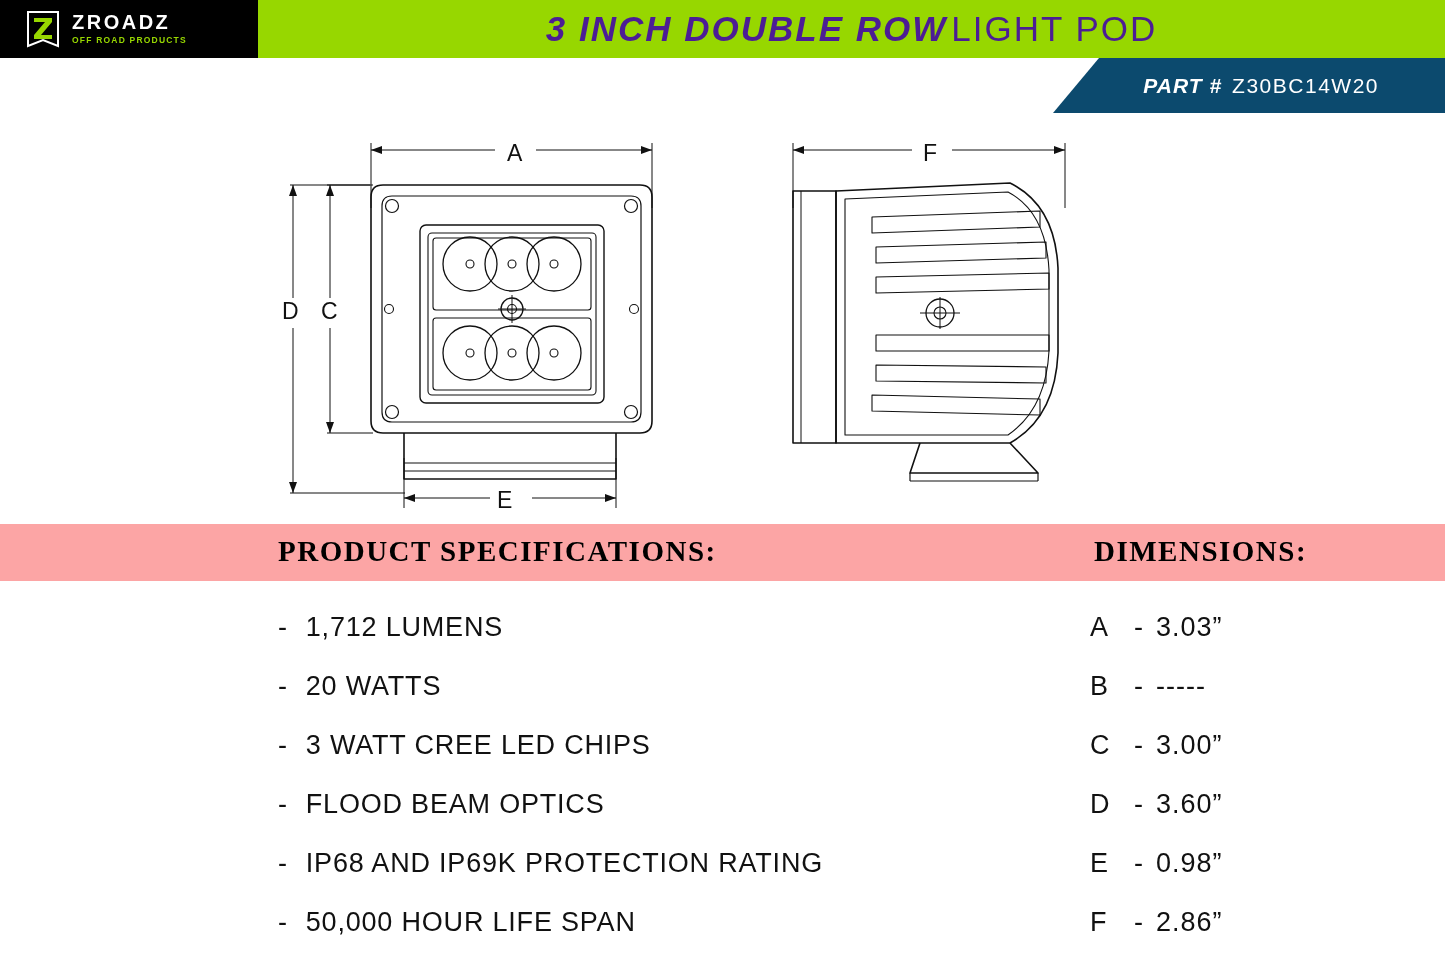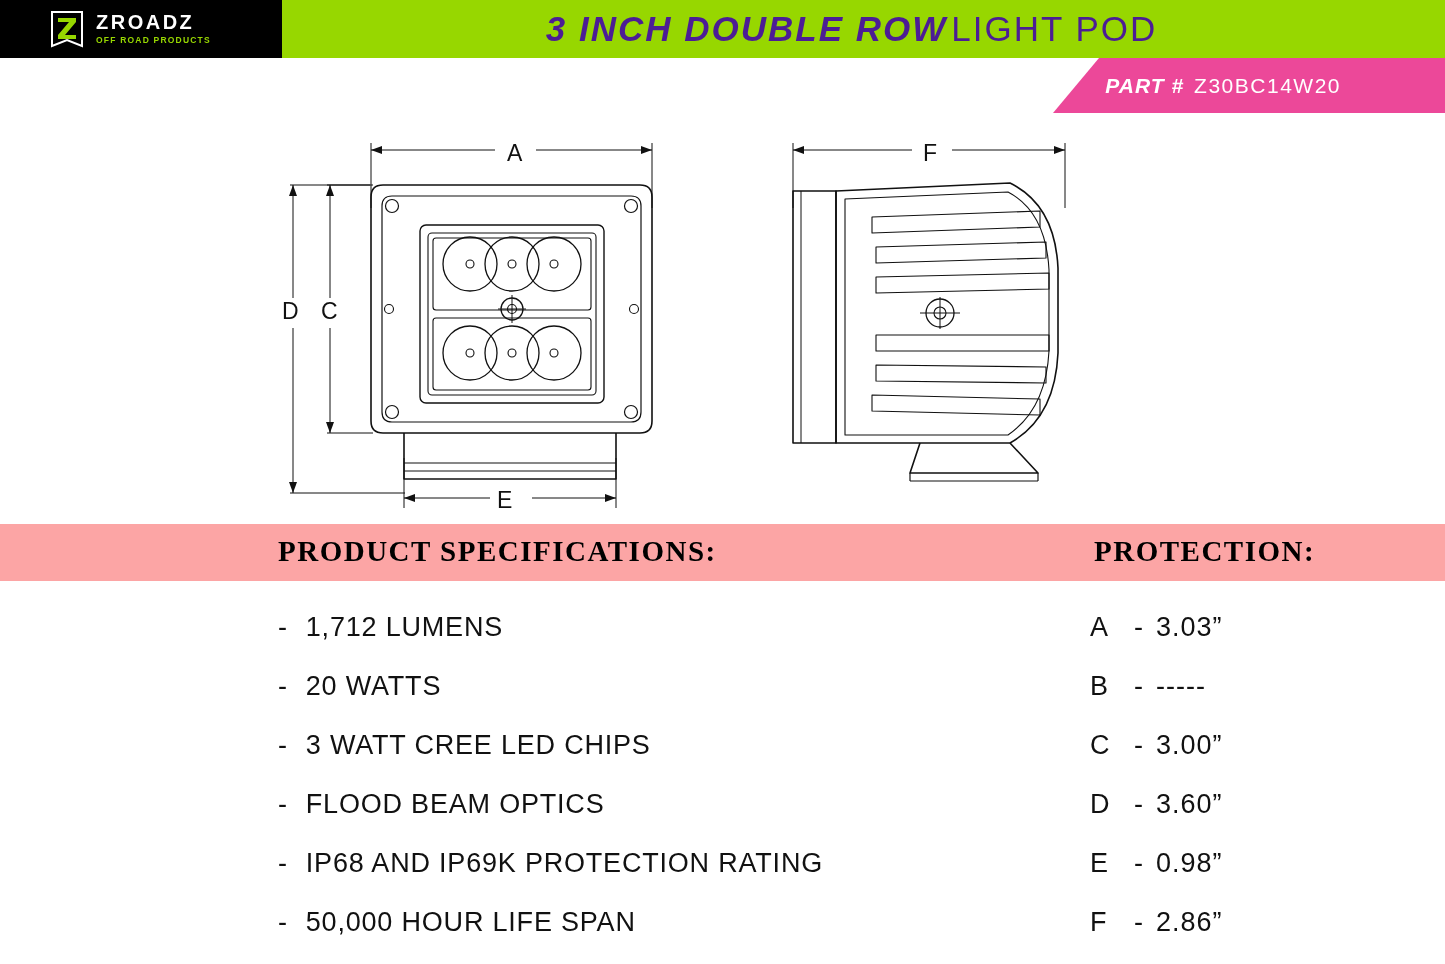--- a/index.html
+++ b/index.html
@@ -13,21 +13,21 @@
   }
 
   
   .header{
     position:absolute;left:0;top:0;width:1445px;height:58px;
     background:#97d700;
   }
   .logo-box{
     position:absolute;left:0;top:0;width:258px;height:58px;
     background:#000000;
-    display:flex;align-items:center;padding-left:24px;
+    display:flex;align-items:center;
   }
   .logo-z{
     width:38px;height:38px;margin-left:24px;position:relative;
     display:flex;align-items:center;justify-content:center;
   }
   .logo-z svg{display:block;}
   .logo-text{
     margin-left:10px;display:flex;flex-direction:column;justify-content:center;
   }
   .logo-name{
@@ -44,24 +44,24 @@
   .ht-bold{font-weight:bold;font-style:italic;letter-spacing:2px;}
   .ht-light{font-weight:normal;letter-spacing:2px;margin-left:4px;}
 
   
   .partbar{
     position:absolute;left:0;top:58px;width:1445px;height:55px;
     background:#ffffff;
   }
   .partbar-black{
     position:absolute;right:0;top:0;width:392px;height:55px;
-    background:#ec4899;
+    background:#0c4a6e;
     clip-path:polygon(46px 0, 392px 0, 392px 55px, 0 55px);
     display:flex;align-items:center;justify-content:flex-end;
-    padding-right:104px;box-sizing:border-box;
+    padding-right:66px;box-sizing:border-box;
   }
   .part-label{
     color:#ffffff;font-size:21px;font-weight:bold;font-style:italic;letter-spacing:1px;
   }
   .part-number{
     color:#ffffff;font-size:21px;font-weight:normal;letter-spacing:1.5px;margin-left:10px;
   }
 
   
   .drawings{
@@ -243,21 +243,21 @@
 
   <div class="dim-letter" style="left:507px;top:27px;">A</div>
   <div class="dim-letter" style="left:321px;top:185px;">C</div>
   <div class="dim-letter" style="left:282px;top:185px;">D</div>
   <div class="dim-letter" style="left:497px;top:374px;">E</div>
   <div class="dim-letter" style="left:923px;top:27px;">F</div>
 </div>
 
 <div class="specbar">
   <div class="spec-title">PRODUCT  SPECIFICATIONS:</div>
-  <div class="dim-title">PROTECTION:</div>
+  <div class="dim-title">DIMENSIONS:</div>
 </div>
 
 <div class="speclist">
   <div class="spec-item">
     <span class="spec-dash">-</span>
     <span>1,712 LUMENS</span>
   </div>
   <div class="spec-item">
     <span class="spec-dash">-</span>
     <span>20 WATTS</span>

